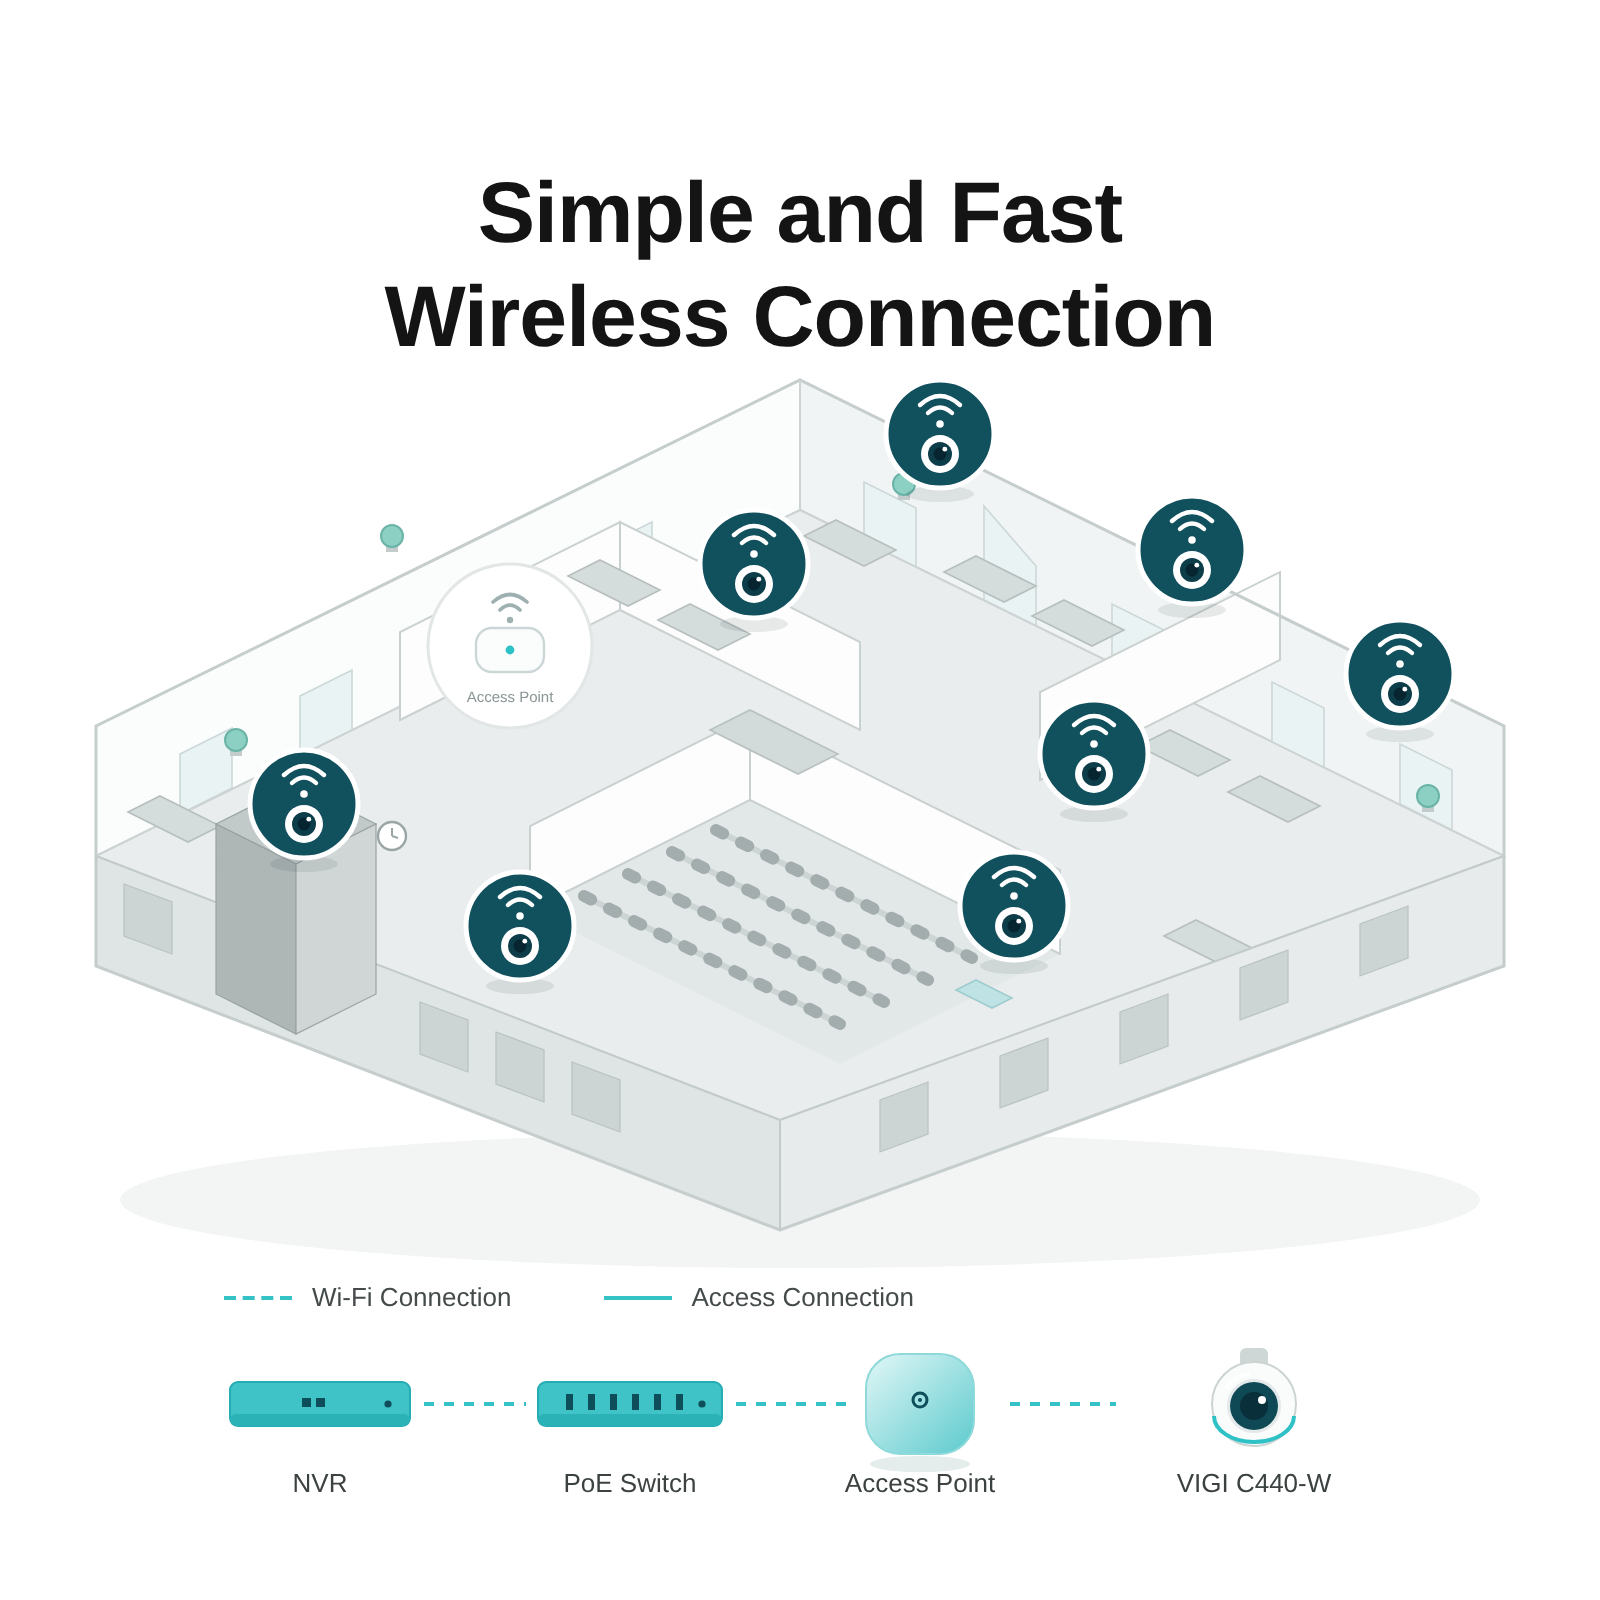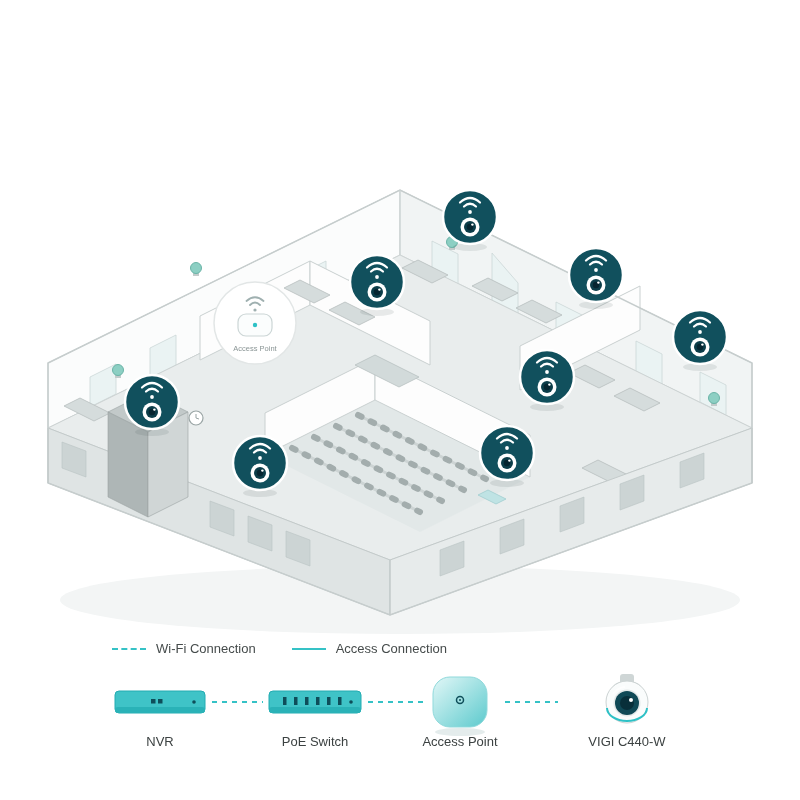--- a/index.html
+++ b/index.html
@@ -12,35 +12,39 @@
     position:relative;width:800px;height:800px;background:#ffffff;overflow:hidden;
     font-family:"Liberation Sans", sans-serif;
   }
   .title{
     position:absolute;top:52px;left:0;width:800px;text-align:center;
     font-size:43px;font-weight:700;color:#141414;line-height:1.22;letter-spacing:-0.5px;
   }
   .title span{display:block;}
   .diagram-svg{position:absolute;top:160px;left:0;}
   .legend-lines{
-    position:absolute;top:641px;left:112px;display:flex;align-items:center;gap:36px;
+    position:absolute;top:641px;left:112px;display:flex;align-items:center;gap:46px;
     font-size:13px;color:#454b4b;
   }
   .legend-lines .item{display:flex;align-items:center;gap:10px;}
   .sample{width:34px;height:0;border-top:2px dashed var(--line);}
   .sample.solid{border-top-style:solid;}
   .legend-devices-svg{position:absolute;top:672px;left:0;}
   .dev-label{font-size:13px;fill:#3c4242;}
   .ap-label{font-size:7.5px;fill:#8a9595;}
 </style>
 </head>
 <body>
 
 <div class="page">
 
+  <h1 class="title">
+    <span>Simple and Fast</span>
+    <span>Wireless Connection</span>
+  </h1>
 
   <svg class="diagram-svg" width="800" height="480" viewBox="0 0 800 480">
     <defs>
 
       <g id="cam-badge">
         <ellipse cx="0" cy="30" rx="17" ry="4" fill="rgba(40,60,60,0.10)"></ellipse>
         <circle r="27" fill="var(--badge)" stroke="#ffffff" stroke-width="2.5"></circle>
         <circle cx="0" cy="-5" r="1.9" fill="#ffffff"></circle>
         <path d="M -6,-10.5 Q 0,-16 6,-10.5" stroke="#ffffff" stroke-width="2.2" fill="none" stroke-linecap="round"></path>
         <path d="M -10,-14.5 Q 0,-23.5 10,-14.5" stroke="#ffffff" stroke-width="2.2" fill="none" stroke-linecap="round"></path>

